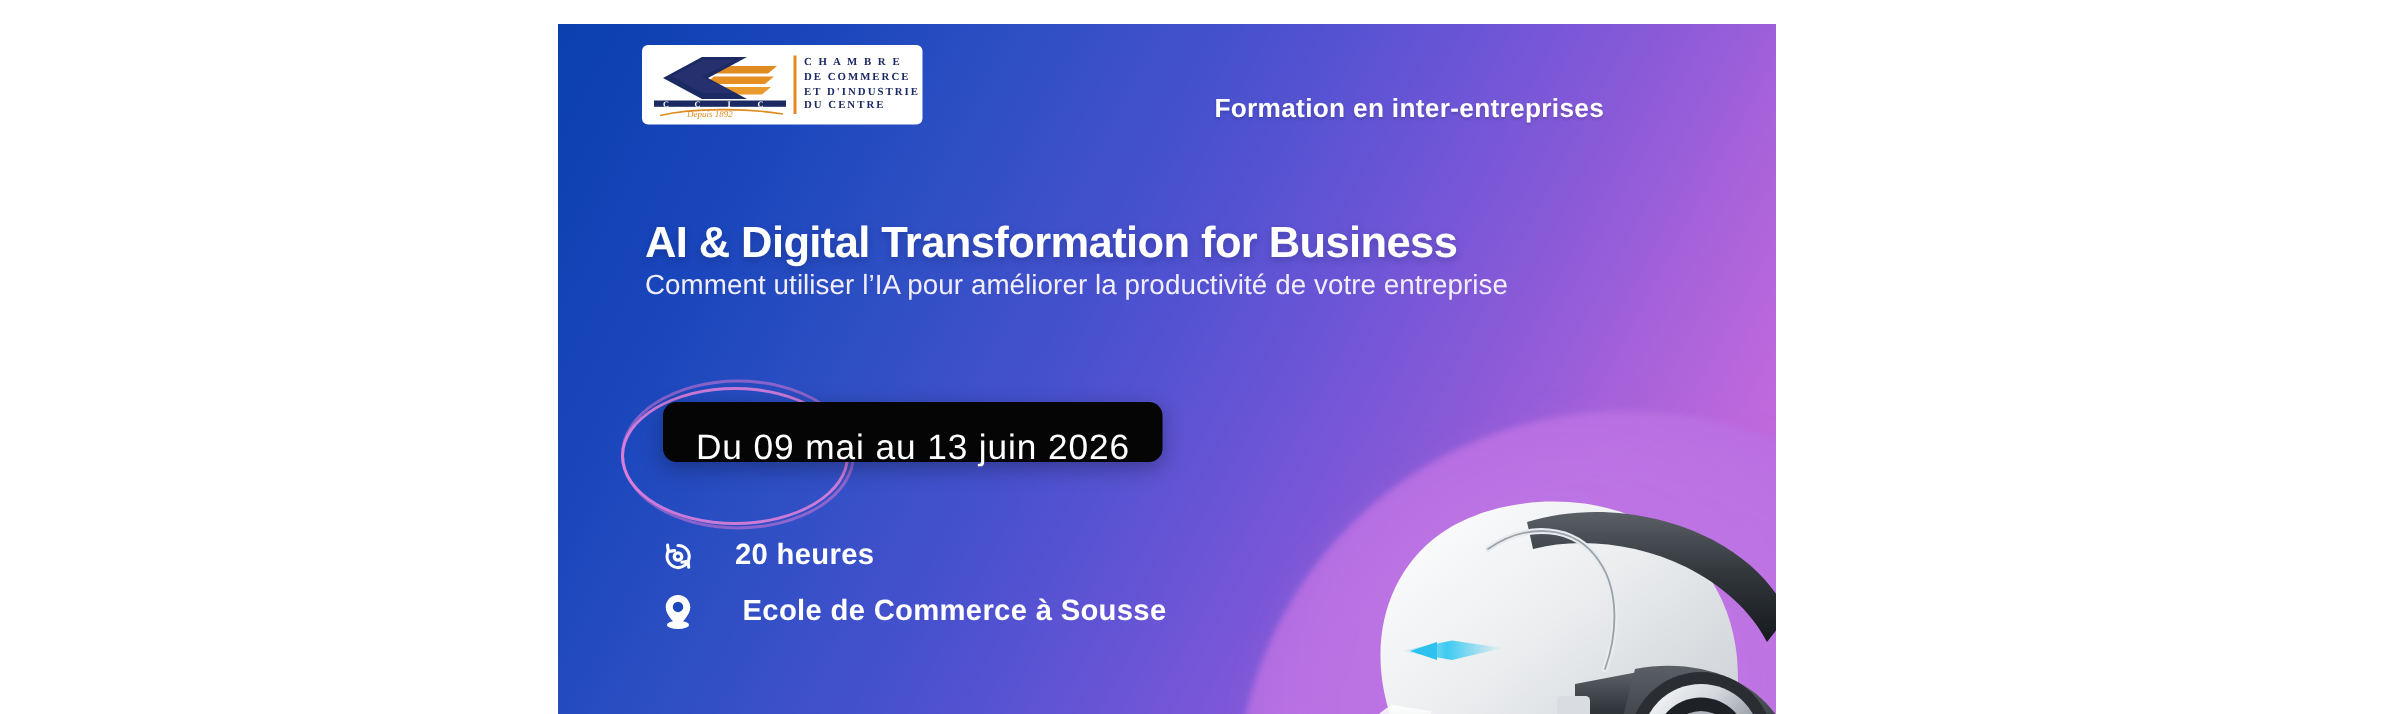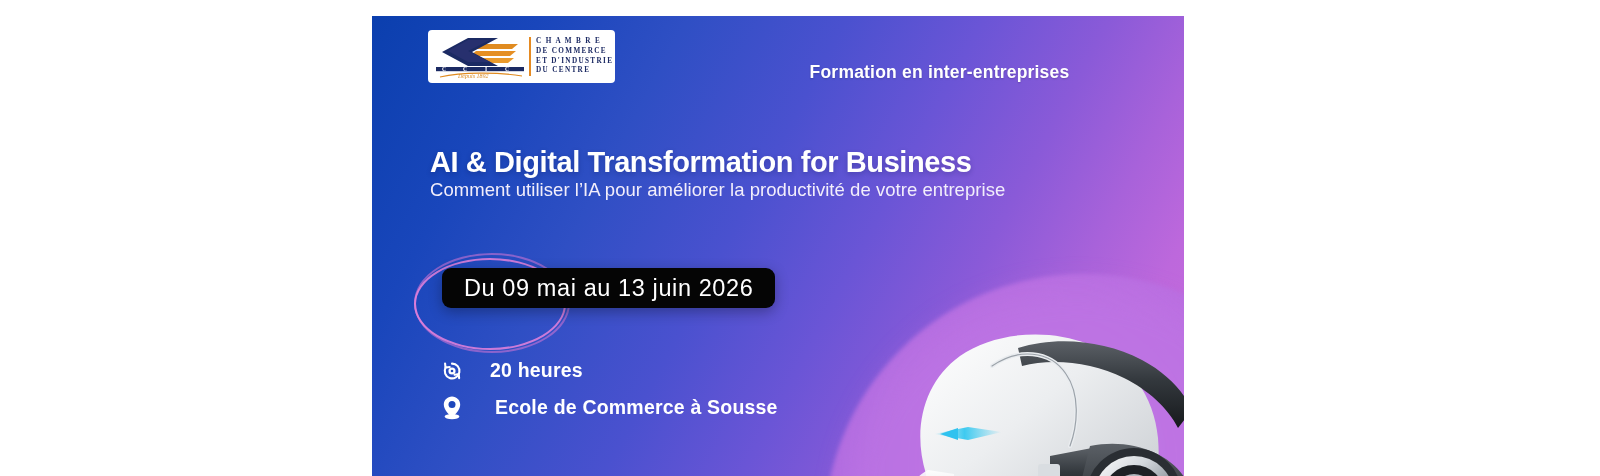--- a/index.html
+++ b/index.html
@@ -135,22 +135,22 @@
     letter-spacing:0.05px;
     line-height:26px;
   }
 
   
   .date-badge {
     position:absolute; left:70px; top:252px;
     height:40px;
     background:#050505;
     border-radius:9px;
-    display:flex; align-items:center;
-    padding:0 22px;
+    display:flex; align-items:flex-start;
+    padding:17px 22px;
     box-shadow:0 4px 14px rgba(0,0,0,.30);
   }
   .date-badge span {
     color:#ffffff;
     font-size:23.5px;
     font-weight:400;
     letter-spacing:0.6px;
     white-space:nowrap;
   }
 

